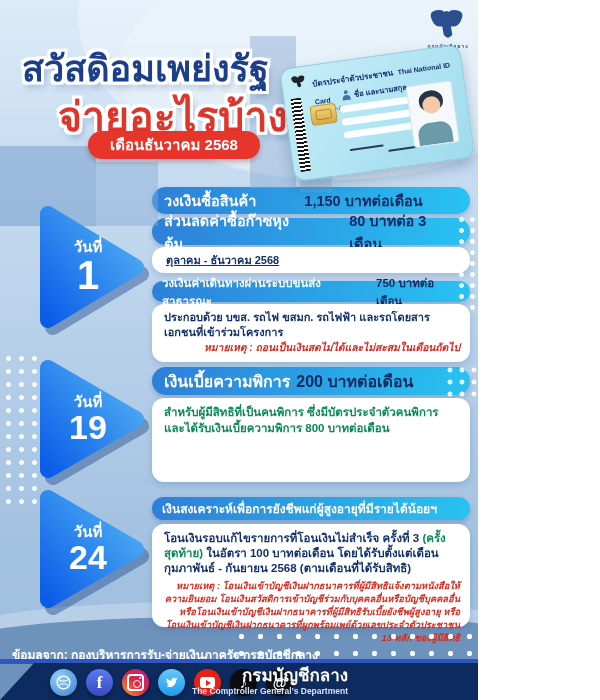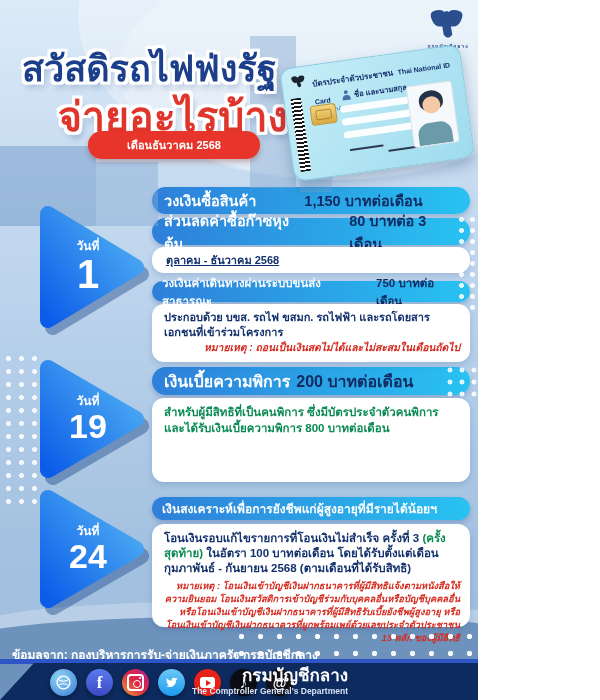--- a/index.html
+++ b/index.html
@@ -31,21 +31,21 @@
         border-radius:90% 70% 0 0/32px 20px;z-index:1;}
   
   .emblem{position:absolute;left:422px;top:6px;width:52px;height:48px;z-index:2;text-align:center;}
   .emblem svg{width:44px;height:36px;display:block;margin:0 auto;}
   .emblem-text{font-size:5px;color:#2b4f8e;font-weight:bold;letter-spacing:1px;}
   .outline{text-shadow:-3px -3px 0 #fff,3px -3px 0 #fff,-3px 3px 0 #fff,3px 3px 0 #fff,
            -3px 0 0 #fff,3px 0 0 #fff,0 -3px 0 #fff,0 3px 0 #fff,3px 6px 7px rgba(25,60,120,.35);}
   .title1{position:absolute;left:22px;top:40px;font-size:36px;font-weight:bold;color:#1c3f8c;z-index:3;}
   .title2{position:absolute;left:58px;top:84px;font-size:41px;font-weight:bold;color:#e0352b;z-index:3;}
   .badge{position:absolute;left:88px;top:131px;width:172px;height:28px;background:#e8352b;
-         border-radius:15px;color:#fff;font-size:11px;font-weight:bold;display:flex;
+         border-radius:15px;color:#fff;font-size:15px;font-weight:bold;display:flex;
          align-items:center;justify-content:center;z-index:3;box-shadow:0 3px 5px rgba(120,30,20,.3);}
   
   .idcard{position:absolute;left:286px;top:56px;width:180px;height:112px;z-index:5;
           transform:rotate(-8deg);background:linear-gradient(135deg,#c7eef8,#9edbee);
           border:1px solid #85ccdf;border-radius:12px;box-shadow:0 7px 14px rgba(20,60,110,.30);}
   .idcard .garuda-s{position:absolute;left:8px;top:6px;width:18px;height:16px;}
   .ic-head{position:absolute;left:30px;top:7px;line-height:1.15;}
   .ic-th{font-size:8px;font-weight:bold;color:#15306b;}
   .ic-en{font-size:7px;font-weight:bold;color:#15306b;}
   .ic-sub{font-size:5px;color:#40659c;}
@@ -70,21 +70,21 @@
   .photo{position:absolute;left:122px;top:34px;width:44px;height:60px;background:#f6f9fb;
          border:1px solid #dde5ec;border-radius:3px;overflow:hidden;}
   .ph-hair{position:absolute;left:10px;top:6px;width:24px;height:20px;border-radius:50% 50% 40% 40%;background:#253349;}
   .ph-face{position:absolute;left:13px;top:12px;width:18px;height:17px;border-radius:50%;background:#f5c9a5;}
   .ph-body{position:absolute;left:5px;bottom:0;width:34px;height:22px;border-radius:12px 12px 0 0;background:#6b9aa8;}
   
   .arrow{position:absolute;left:36px;width:114px;height:130px;z-index:2;}
   .arrow svg{position:absolute;left:0;top:0;filter:drop-shadow(5px 7px 0 rgba(16,61,130,.40));}
   .arrow-text{position:absolute;left:14px;top:0;width:76px;height:100%;display:flex;flex-direction:column;
               align-items:center;justify-content:center;color:#fff;font-weight:bold;z-index:2;}
-  .d-label{font-size:12px;line-height:1.1;}
+  .d-label{font-size:15px;line-height:1.1;}
   .d-num{font-size:34px;line-height:1.0;}
   .d-num-big{font-size:40px;}
   
   .pill{position:absolute;left:152px;width:318px;display:flex;align-items:center;gap:6px;
         background:linear-gradient(90deg,#2e7fd9,#28c2f2);color:#fff;font-weight:bold;
         box-shadow:0 3px 5px rgba(30,70,130,.25);box-sizing:border-box;}
   .pill-lg{height:27px;border-radius:14px;font-size:14.5px;padding:0 12px;gap:48px;}
   .pill-md{height:28px;border-radius:14px;font-size:16px;padding:0 12px;}
   .pill-sm{height:21px;border-radius:11px;font-size:11.5px;padding:0 10px;}
   .pill-xs{height:23px;border-radius:12px;font-size:12px;padding:0 10px;}
@@ -146,21 +146,21 @@
   <div class="band-steel"></div>
 
   <div class="emblem">
     <svg viewBox="0 0 60 50">
       <path fill="#2b4f8e" d="M8 20 Q2 8 14 6 Q24 4 28 12 Q32 4 42 6 Q54 8 48 20 Q44 30 34 28 L36 40 Q30 48 24 40 L22 28 Q12 30 8 20 Z"></path>
       <circle cx="28" cy="10" r="3" fill="#2b4f8e"></circle>
     </svg>
     <div class="emblem-text">กรมบัญชีกลาง</div>
   </div>
 
-  <div class="title1 outline">สวัสดิรถไฟฟ่งรัฐ</div>
+  <div class="title1 outline">สวัสดิอมเพย่งรัฐ</div>
   <div class="title2 outline">จ่ายอะไรบ้าง</div>
   <div class="badge">เดือนธันวาคม 2568</div>
 
   <div class="idcard">
     <svg class="garuda-s" viewBox="0 0 60 50">
       <path fill="#1c2430" d="M8 20 Q2 8 14 6 Q24 4 28 12 Q32 4 42 6 Q54 8 48 20 Q44 30 34 28 L36 40 Q30 48 24 40 L22 28 Q12 30 8 20 Z"></path>
     </svg>
     <div class="ic-head">
       <span class="ic-th">บัตรประจำตัวประชาชน</span>
       <span class="ic-en">Thai National ID Card</span>

